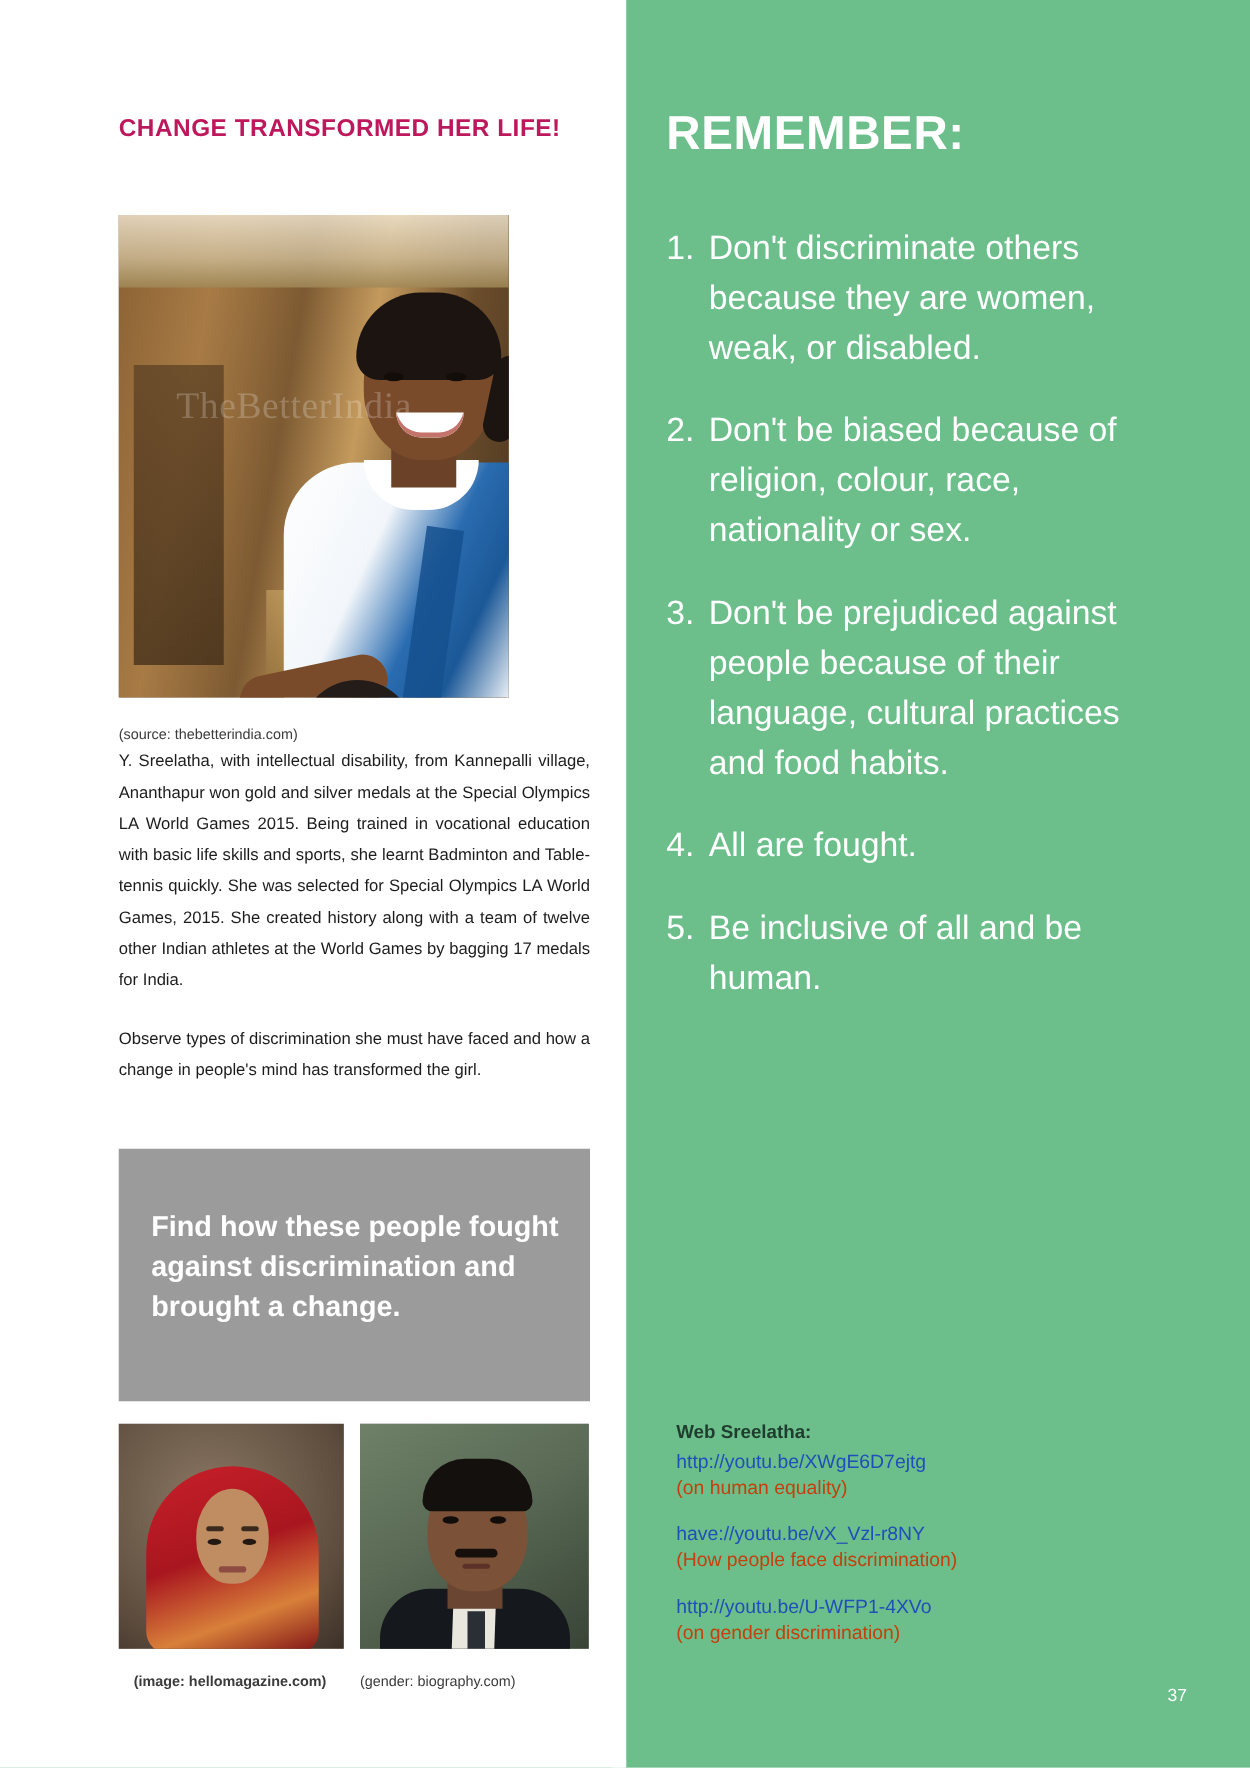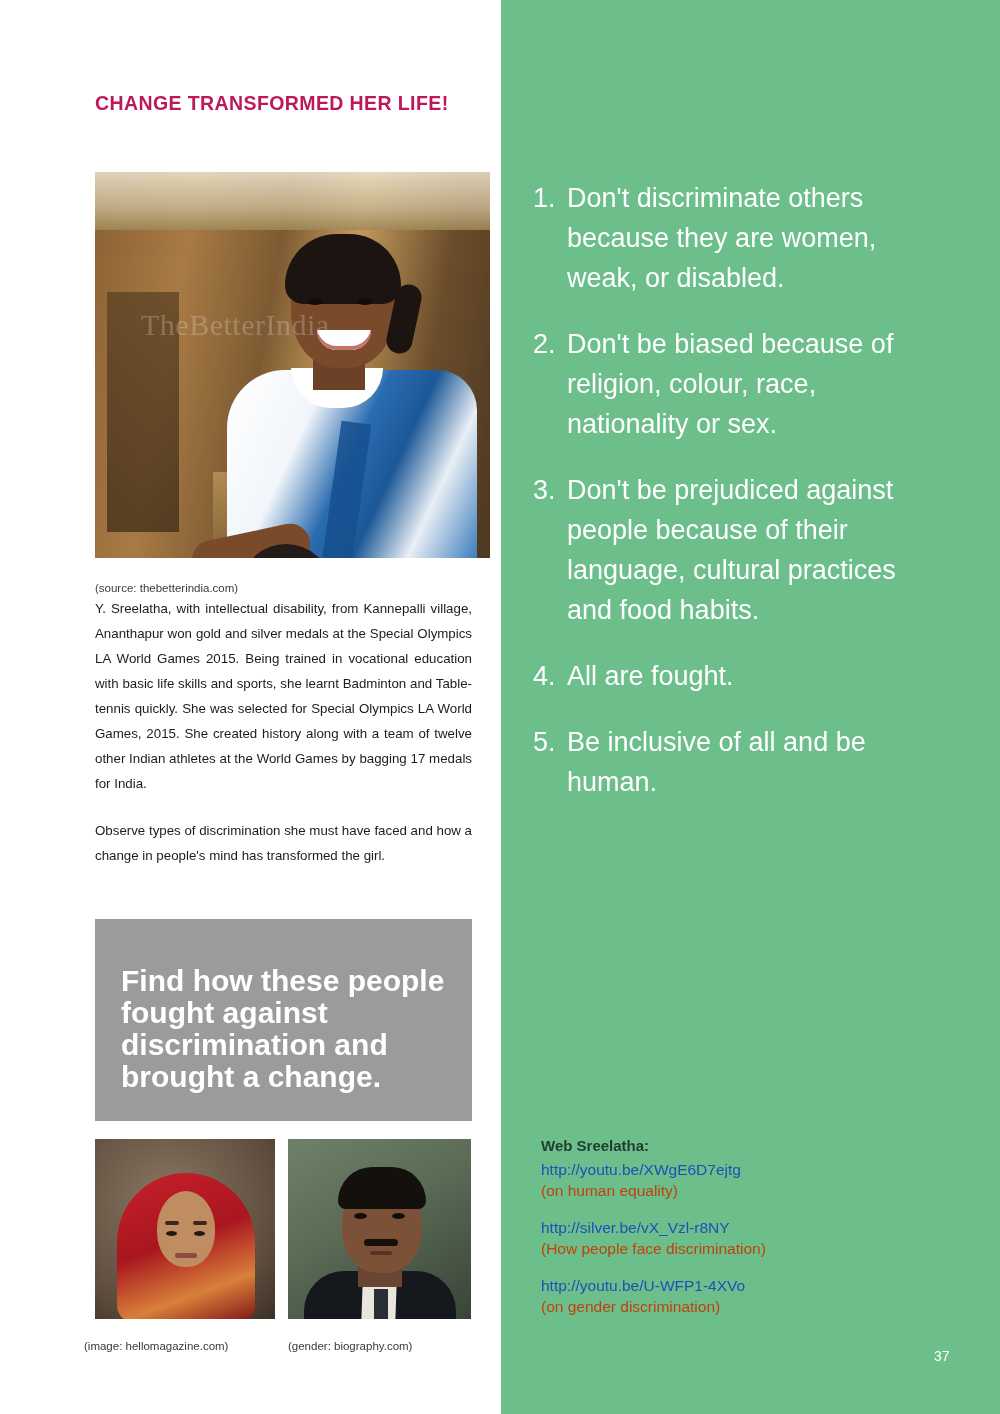--- a/index.html
+++ b/index.html
@@ -121,21 +121,21 @@
     letter-spacing: 0.4px;
     line-height: 26px;
     text-transform: uppercase;
   }
 
   
   .photo-main {
     position: absolute;
     left: 95px;
     top: 172px;
-    width: 405px;
+    width: 312px;
     height: 386px;
     overflow: hidden;
     background: #6d4d2a;
   }
   .photo-main .bg-wall {
     position: absolute;
     left: 0; top: 0; width: 100%; height: 100%;
     background:
       linear-gradient(100deg, #8a6134 0%, #a87b45 22%, #7d5a32 42%, #c49a5d 58%, #6b4d2b 78%, #4a3520 100%);
   }
@@ -278,21 +278,21 @@
     width: 377px;
     height: 202px;
     background: #9b9b9b;
   }
   .grey-box .gb-text {
     position: absolute;
     left: 26px;
     top: 46px;
     width: 330px;
     color: #ffffff;
-    font-size: 30px;
+    font-size: 23px;
     font-weight: bold;
     line-height: 32px;
   }
 
   
   .photo-malala {
     position: absolute;
     left: 95px;
     top: 1139px;
     width: 180px;
@@ -390,21 +390,21 @@
   .photo-mlk .eye-r { left: 104px; }
   .photo-mlk .mous {
     position: absolute; left: 76px; top: 100px; width: 34px; height: 7px;
     background: #170f0b; border-radius: 4px;
   }
   .photo-mlk .mouth {
     position: absolute; left: 82px; top: 112px; width: 22px; height: 4px;
     background: #5c3228; border-radius: 2px;
   }
 
-  .cap-malala { left: 84px; top: 1324px; }
+  .cap-malala { left: 107px; top: 1324px; font-weight: bold; }
   .cap-mlk { left: 288px; top: 1324px; }
 </style>
 </head>
 <body>
 
 <div class="page">
 
   <div class="heading">Change transformed her life!</div>
 
   <div class="photo-main">
@@ -461,20 +461,21 @@
     <div class="mous"></div>
     <div class="mouth"></div>
   </div>
 
   <div class="caption cap-malala">(image: hellomagazine.com)</div>
   <div class="caption cap-mlk">(gender: biography.com)</div>
 
   <div class="green-panel"></div>
   <div class="white-gap"></div>
 
+  <div class="remember-title">REMEMBER:</div>
 
   <ul class="remember-list">
     <li>
       <span class="num">1.</span>
       <span class="txt">Don't discriminate others because they are women, weak, or disabled.</span>
     </li>
     <li>
       <span class="num">2.</span>
       <span class="txt">Don't be biased because of religion, colour, race, nationality or sex.</span>
     </li>
@@ -494,21 +495,21 @@
 
   <div class="web-res">
     <div class="web-res-title">Web Sreelatha:</div>
 
     <div class="web-res-item">
       <a href="#">http://youtu.be/XWgE6D7ejtg</a>
       <span class="note">(on human equality)</span>
     </div>
 
     <div class="web-res-item">
-      <a href="#">http://silver.be/vX_Vzl-r8NY</a>
+      <a href="#">have://youtu.be/vX_Vzl-r8NY</a>
       <span class="note">(How people face discrimination)</span>
     </div>
 
     <div class="web-res-item">
       <a href="#">http://youtu.be/U-WFP1-4XVo</a>
       <span class="note">(on gender discrimination)</span>
     </div>
   </div>
 
   <div class="page-number">37</div>

